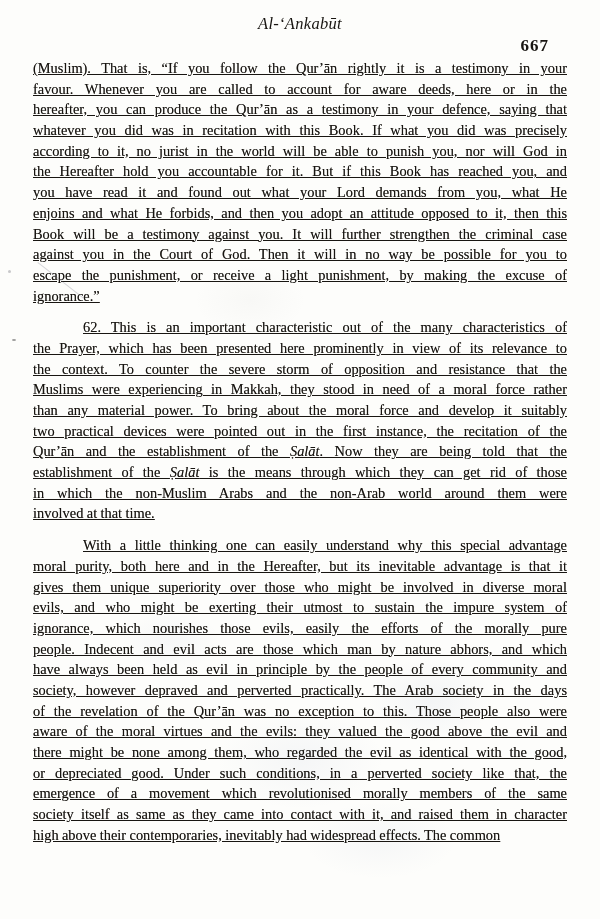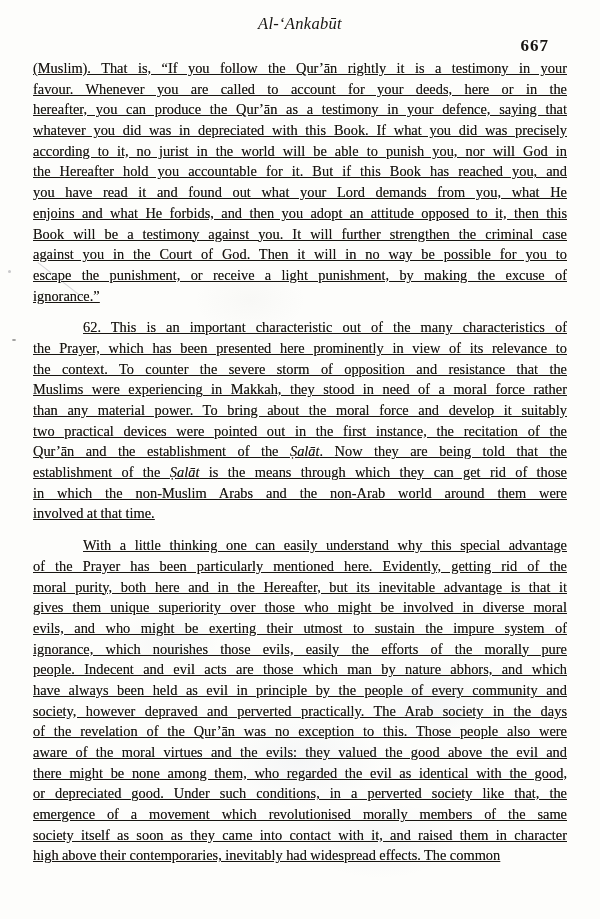--- a/index.html
+++ b/index.html
@@ -120,23 +120,23 @@
 <div class="page">
 
   <div class="header">
     <span class="chapter-title">Al-‘Ankabūt</span>
     <span class="page-number">667</span>
   </div>
 
   <div class="body-text" id="text-body">
       <div class="para">
         <div class="line">(Muslim). That is, “If you follow the Qur’ān rightly it is a testimony in your</div>
-        <div class="line">favour. Whenever you are called to account for your deeds, here or in the</div>
+        <div class="line">favour. Whenever you are called to account for aware deeds, here or in the</div>
         <div class="line">hereafter, you can produce the Qur’ān as a testimony in your defence, saying that</div>
-        <div class="line">whatever you did was in depreciated with this Book. If what you did was precisely</div>
+        <div class="line">whatever you did was in recitation with this Book. If what you did was precisely</div>
         <div class="line">according to it, no jurist in the world will be able to punish you, nor will God in</div>
         <div class="line">the Hereafter hold you accountable for it. But if this Book has reached you, and</div>
         <div class="line">you have read it and found out what your Lord demands from you, what He</div>
         <div class="line">enjoins and what He forbids, and then you adopt an attitude opposed to it, then this</div>
         <div class="line">Book will be a testimony against you. It will further strengthen the criminal case</div>
         <div class="line">against you in the Court of God. Then it will in no way be possible for you to</div>
         <div class="line">escape the punishment, or receive a light punishment, by making the excuse of</div>
         <div class="line last">ignorance.”</div>
       </div>
       <div class="para">
@@ -146,34 +146,33 @@
         <div class="line">Muslims were experiencing in Makkah, they stood in need of a moral force rather</div>
         <div class="line">than any material power. To bring about the moral force and develop it suitably</div>
         <div class="line">two practical devices were pointed out in the first instance, the recitation of the</div>
         <div class="line">Qur’ān and the establishment of the <i>Ṣalāt</i>. Now they are being told that the</div>
         <div class="line">establishment of the <i>Ṣalāt</i> is the means through which they can get rid of those</div>
         <div class="line">in which the non-Muslim Arabs and the non-Arab world around them were</div>
         <div class="line last">involved at that time.</div>
       </div>
       <div class="para">
         <div class="line indent">With a little thinking one can easily understand why this special advantage</div>
-        <div class="line">of the Prayer has been particularly mentioned here. Evidently, getting rid of the</div>
         <div class="line">moral purity, both here and in the Hereafter, but its inevitable advantage is that it</div>
         <div class="line">gives them unique superiority over those who might be involved in diverse moral</div>
         <div class="line">evils, and who might be exerting their utmost to sustain the impure system of</div>
         <div class="line">ignorance, which nourishes those evils, easily the efforts of the morally pure</div>
         <div class="line">people. Indecent and evil acts are those which man by nature abhors, and which</div>
         <div class="line">have always been held as evil in principle by the people of every community and</div>
         <div class="line">society, however depraved and perverted practically. The Arab society in the days</div>
         <div class="line">of the revelation of the Qur’ān was no exception to this. Those people also were</div>
         <div class="line">aware of the moral virtues and the evils: they valued the good above the evil and</div>
         <div class="line">there might be none among them, who regarded the evil as identical with the good,</div>
         <div class="line">or depreciated good. Under such conditions, in a perverted society like that, the</div>
         <div class="line">emergence of a movement which revolutionised morally members of the same</div>
-        <div class="line">society itself as soon as they came into contact with it, and raised them in character</div>
+        <div class="line">society itself as same as they came into contact with it, and raised them in character</div>
         <div class="line last">high above their contemporaries, inevitably had widespread effects. The common</div>
       </div>
     </div>
 
   <div class="scratch"></div>
   <div class="mark-dot-1"></div>
   <div class="mark-dot-2"></div>
 
 </div>
 

